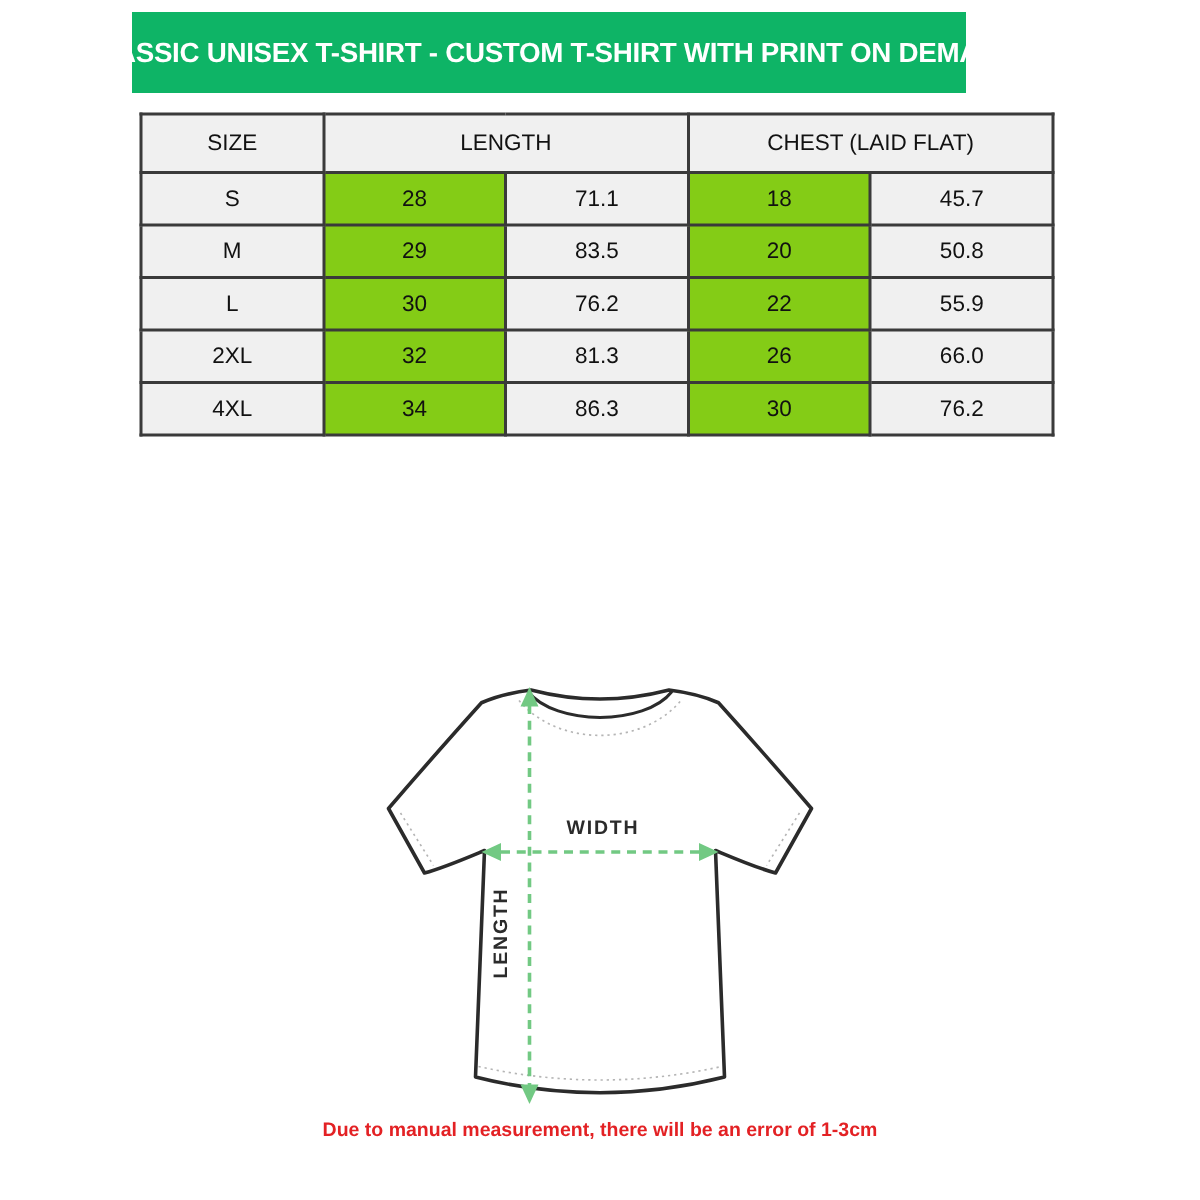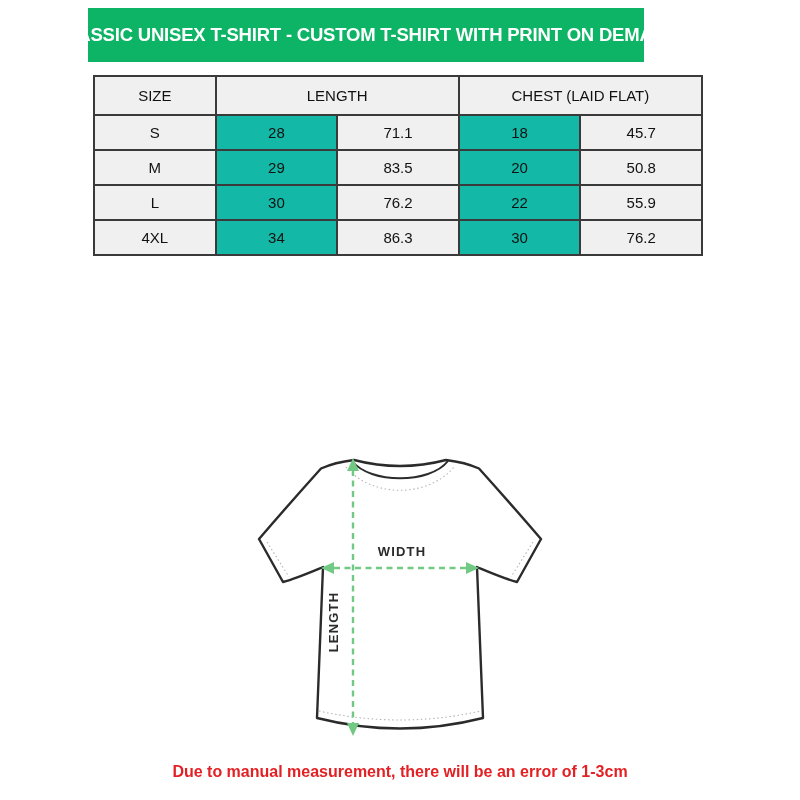--- a/index.html
+++ b/index.html
@@ -49,21 +49,21 @@
   .size-table th, .size-table td {
     border: 2px solid var(--border-col, #3a3a3a);
     text-align: center;
     vertical-align: middle;
     font-size: 15px;
     font-weight: normal;
     color: #111111;
     padding: 0;
   }
   .size-table th { height: 37px; background: var(--cell-gray, #f0f0f0); }
-  .size-table td { height: 33px; background: #14b8a6; }
+  .size-table td { height: 33px; background: #84cc16; }
   .size-table td.gray { background: var(--cell-gray, #f0f0f0); }
 
   
   .diagram {
     position: absolute;
     left: 250px;
     top: 450px;
     width: 300px;
     height: 300px;
   }
@@ -73,25 +73,25 @@
     font-weight: bold;
     font-size: 13px;
     letter-spacing: 1.2px;
     fill: #2b2b2b;
   }
 
   
   .note {
     position: absolute;
     left: 0;
-    top: 763px;
+    top: 745px;
     width: 800px;
     margin: 0;
     text-align: center;
-    font-size: 16px;
+    font-size: 13px;
     font-weight: bold;
     color: var(--note-col, #e32124);
   }
 </style>
 </head>
 <body>
 
 <div class="page">
 
   <header class="banner">
@@ -127,20 +127,27 @@
         <td class="gray">83.5</td>
         <td>20</td>
         <td class="gray">50.8</td>
       </tr>
       <tr>
         <td class="gray">L</td>
         <td>30</td>
         <td class="gray">76.2</td>
         <td>22</td>
         <td class="gray">55.9</td>
+      </tr>
+      <tr>
+        <td class="gray">2XL</td>
+        <td>32</td>
+        <td class="gray">81.3</td>
+        <td>26</td>
+        <td class="gray">66.0</td>
       </tr>
       <tr>
         <td class="gray">4XL</td>
         <td>34</td>
         <td class="gray">86.3</td>
         <td>30</td>
         <td class="gray">76.2</td>
       </tr>
     </tbody>
   </table>

